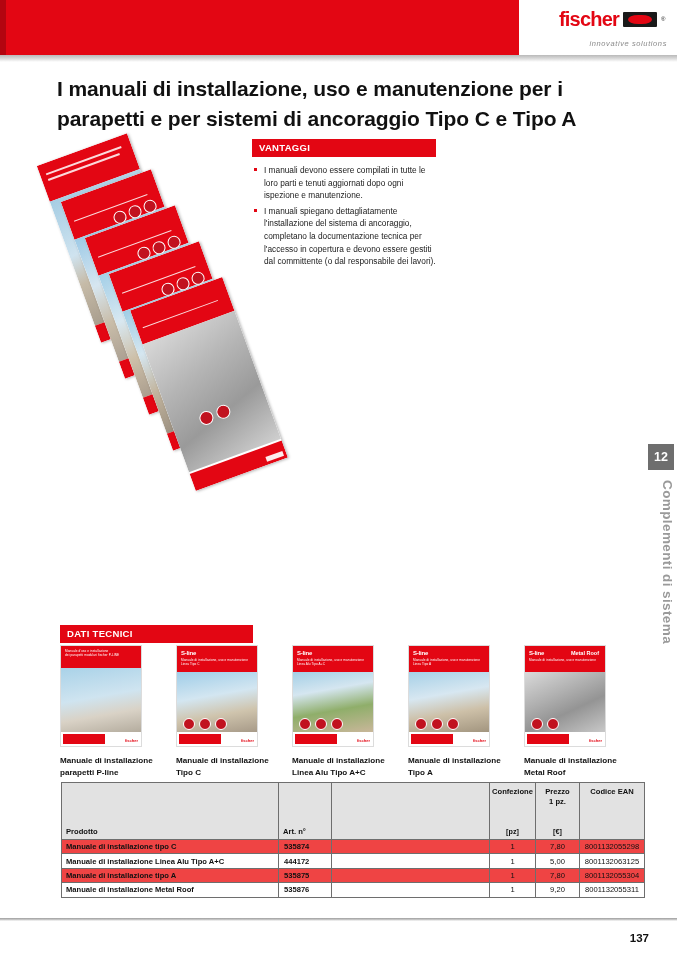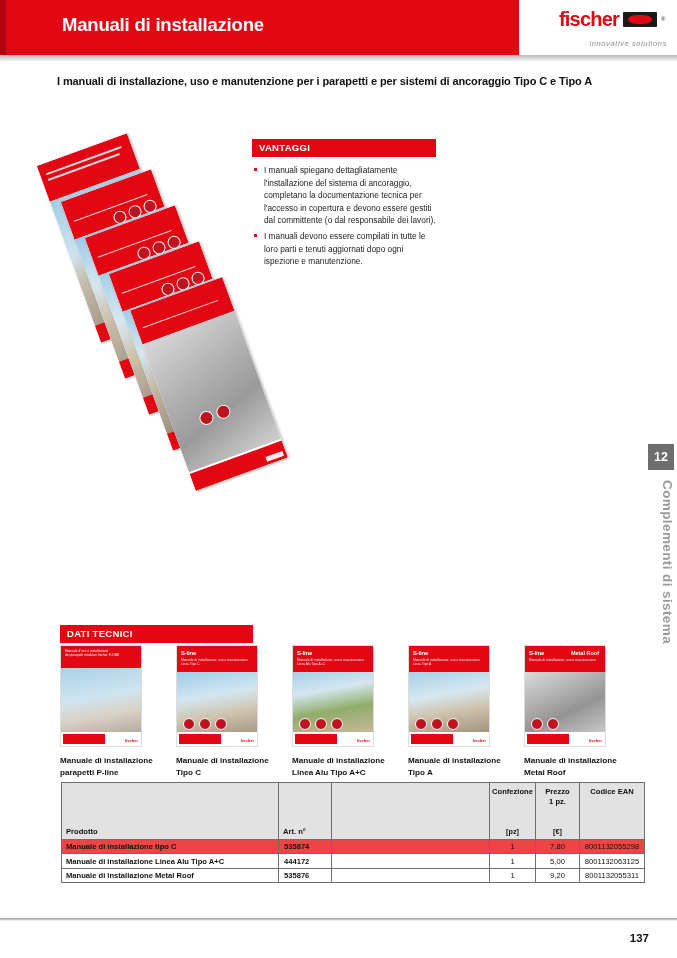--- a/index.html
+++ b/index.html
@@ -103,21 +103,21 @@
     width: 677px; height: 7px;
     background: linear-gradient(180deg,#b9b9b9 0%, #d6d6d6 45%, #ffffff 100%);
   }
 
   
   .page-title {
     position: absolute;
     left: 57px;
     top: 74px;
     width: 575px;
-    font-size: 11px;
+    font-size: 21px;
     font-weight: bold;
     color: #111111;
     line-height: 1.42;
     letter-spacing: -0.1px;
   }
 
   
   .vantaggi {
     position: absolute;
     left: 252px;
@@ -428,21 +428,20 @@
     justify-content: flex-start;
   }
 </style>
 </head>
 <body>
 
 <div class="header">
   <div class="header-red">
     <div class="header-red-edge"></div>
   </div>
-  <div class="header-title">Manuali di installazione</div>
   <div class="header-white"></div>
   <div class="logo-wrap">
     <div class="logo-row">
       <span class="logo-text">fischer</span>
       <span class="logo-mark"></span>
       <span class="logo-reg">®</span>
     </div>
     <div class="logo-tag">innovative solutions</div>
   </div>
 </div>
@@ -512,22 +511,22 @@
       </div>
     <div class="seal" style="left:28px;top:120px;width:12px;height:12px"></div>
     <div class="seal" style="left:46px;top:120px;width:12px;height:12px"></div>
   </div>
 
 </div>
 
 <div class="vantaggi">
   <div class="vantaggi-bar">VANTAGGI</div>
   <ul class="vantaggi-list">
+    <li>I manuali devono essere compilati in tutte le loro parti e tenuti aggiornati dopo ogni ispezione e manutenzione.</li>
     <li>I manuali spiegano dettagliatamente l'installazione del sistema di ancoraggio, completano la documentazione tecnica per l'accesso in copertura e devono essere gestiti dal committente (o dal responsabile dei lavori).</li>
-    <li>I manuali devono essere compilati in tutte le loro parti e tenuti aggiornati dopo ogni ispezione e manutenzione.</li>
   </ul>
 </div>
 
 <div class="chap-box">12</div>
 <div class="chap-text">Complementi di sistema</div>
 
 <div class="dati-bar">DATI TECNICI</div>
 
 <div class="thumbs">
 
@@ -675,20 +674,28 @@
       <td class="c-ean">8001132055298</td>
     </tr>
     <tr class="row-plain">
       <td class="c-prod">Manuale di installazione Linea Alu Tipo A+C</td>
       <td class="c-art">444172</td>
       <td class="c-blank"></td>
       <td class="c-conf">1</td>
       <td class="c-prez">5,00</td>
       <td class="c-ean">8001132063125</td>
     </tr>
+    <tr class="row-alt">
+      <td class="c-prod">Manuale di installazione tipo A</td>
+      <td class="c-art">535875</td>
+      <td class="c-blank"></td>
+      <td class="c-conf">1</td>
+      <td class="c-prez">7,80</td>
+      <td class="c-ean">8001132055304</td>
+    </tr>
     <tr class="row-plain">
       <td class="c-prod">Manuale di installazione Metal Roof</td>
       <td class="c-art">535876</td>
       <td class="c-blank"></td>
       <td class="c-conf">1</td>
       <td class="c-prez">9,20</td>
       <td class="c-ean">8001132055311</td>
     </tr>
   </tbody>
 </table>

